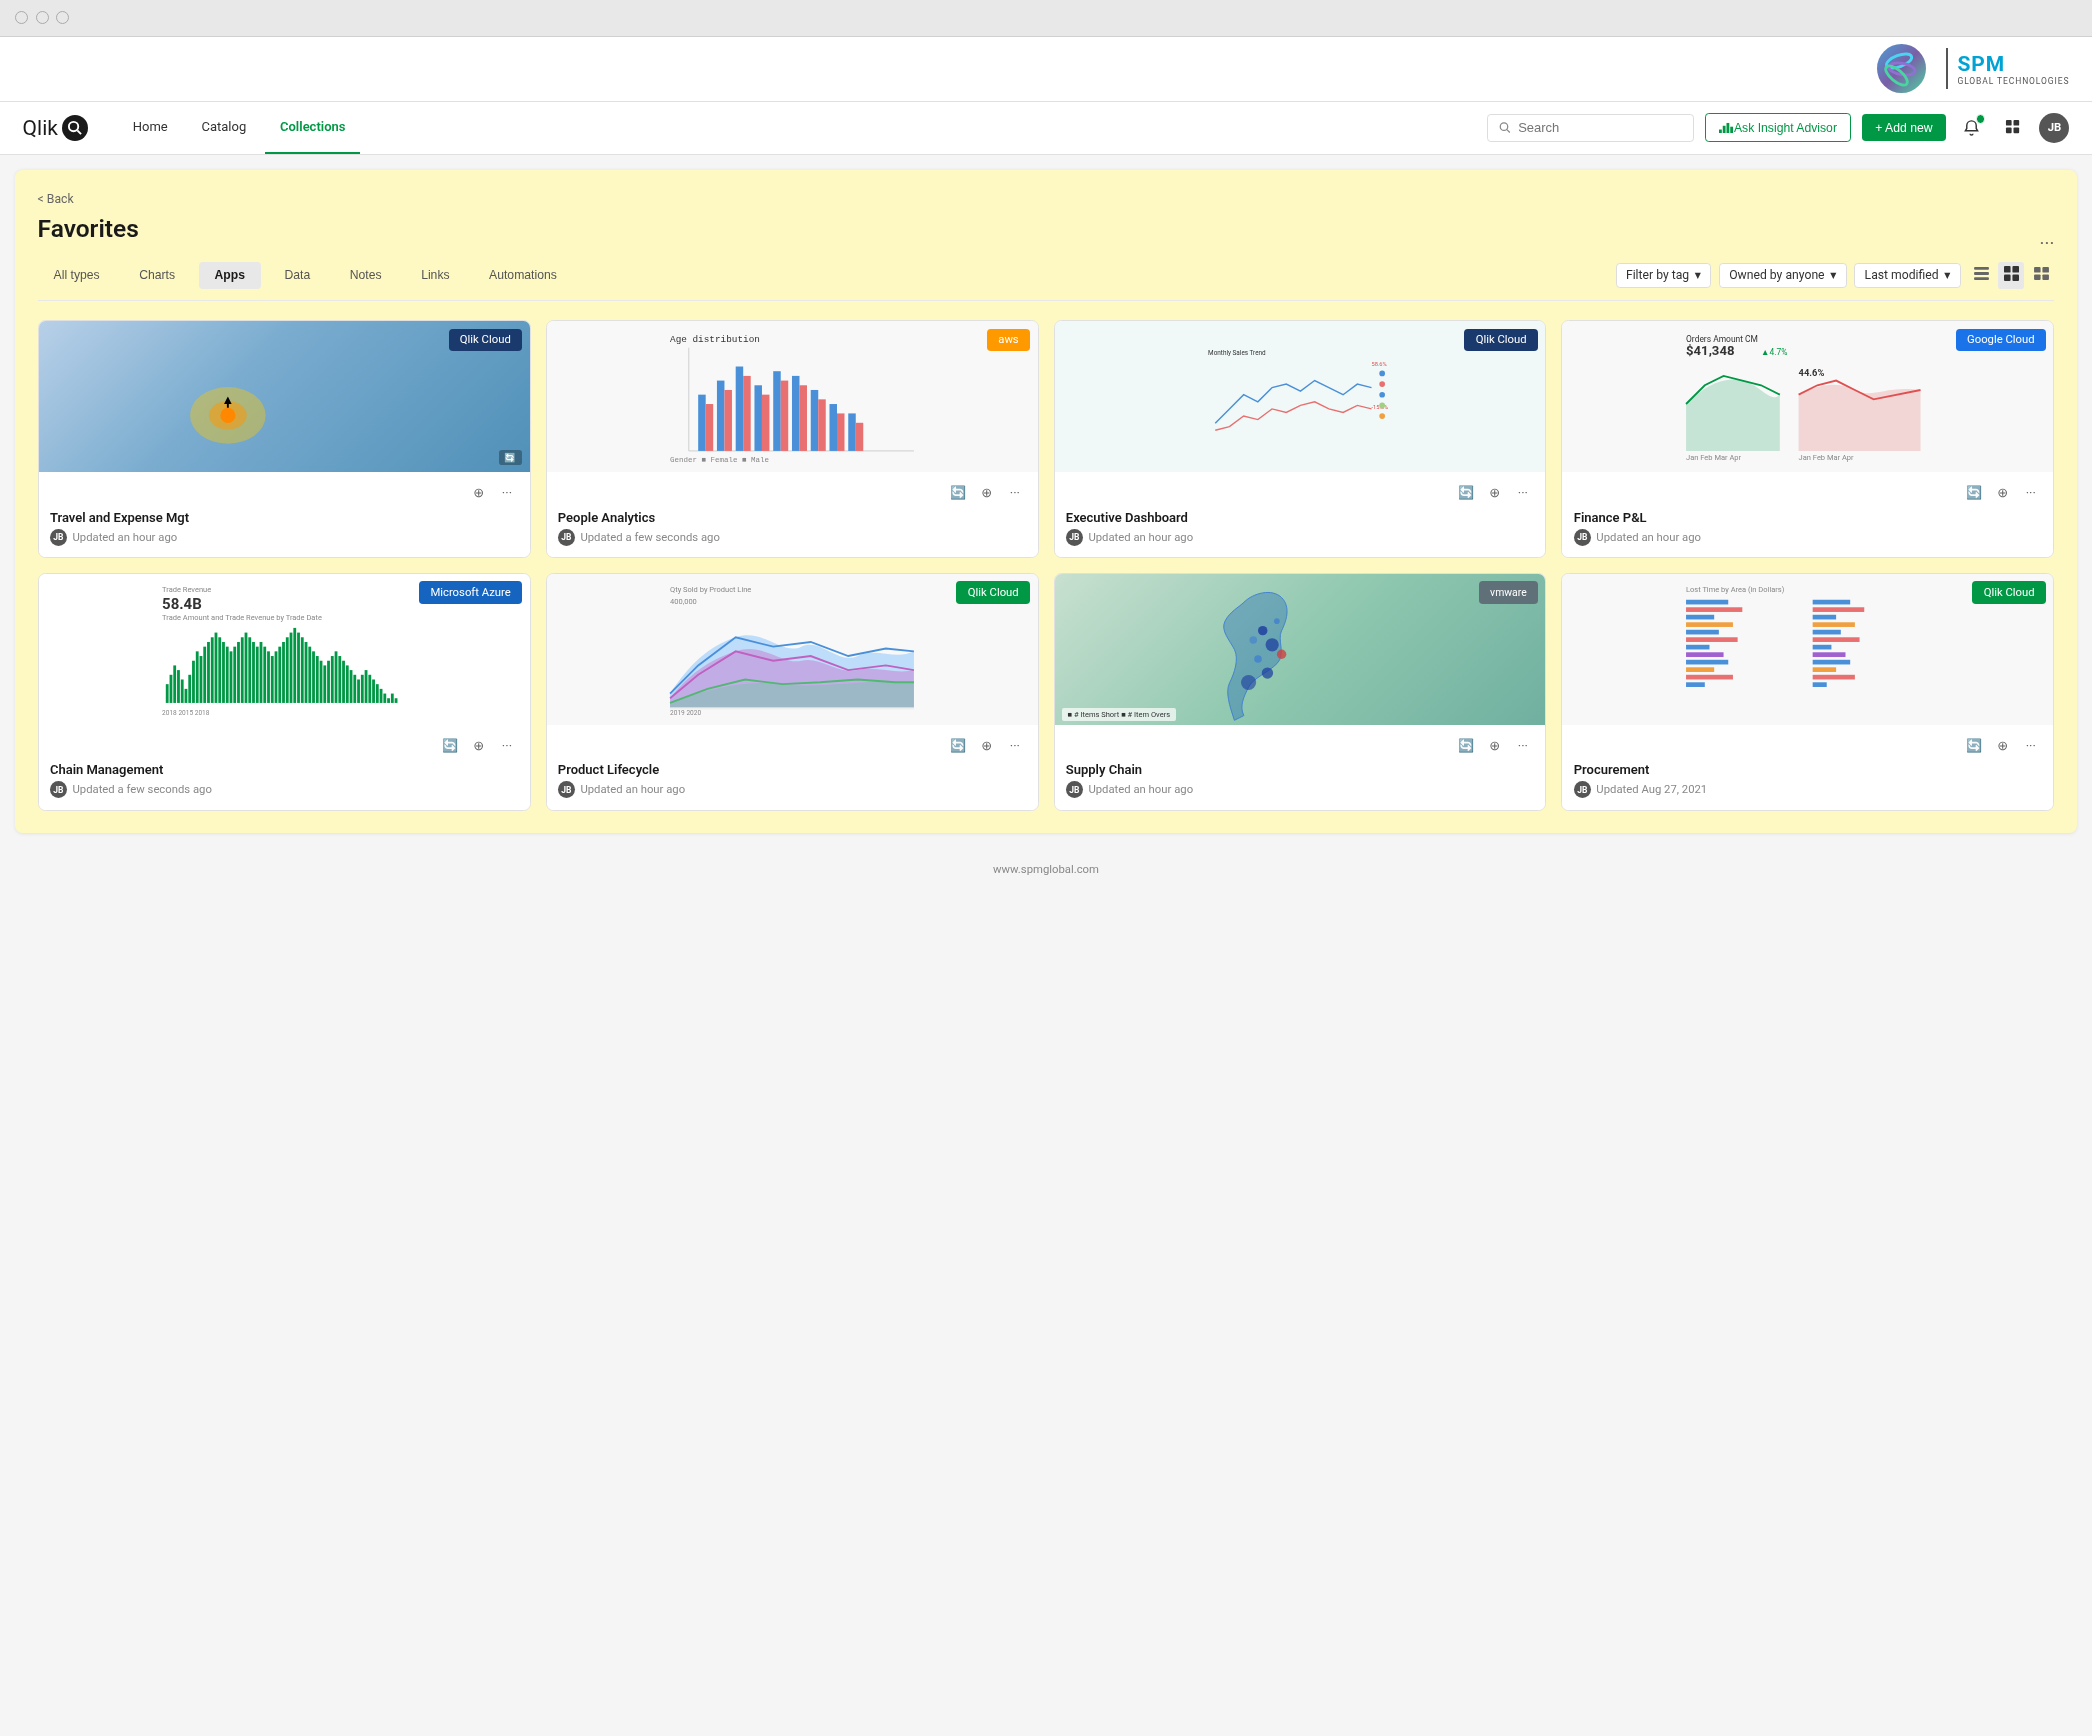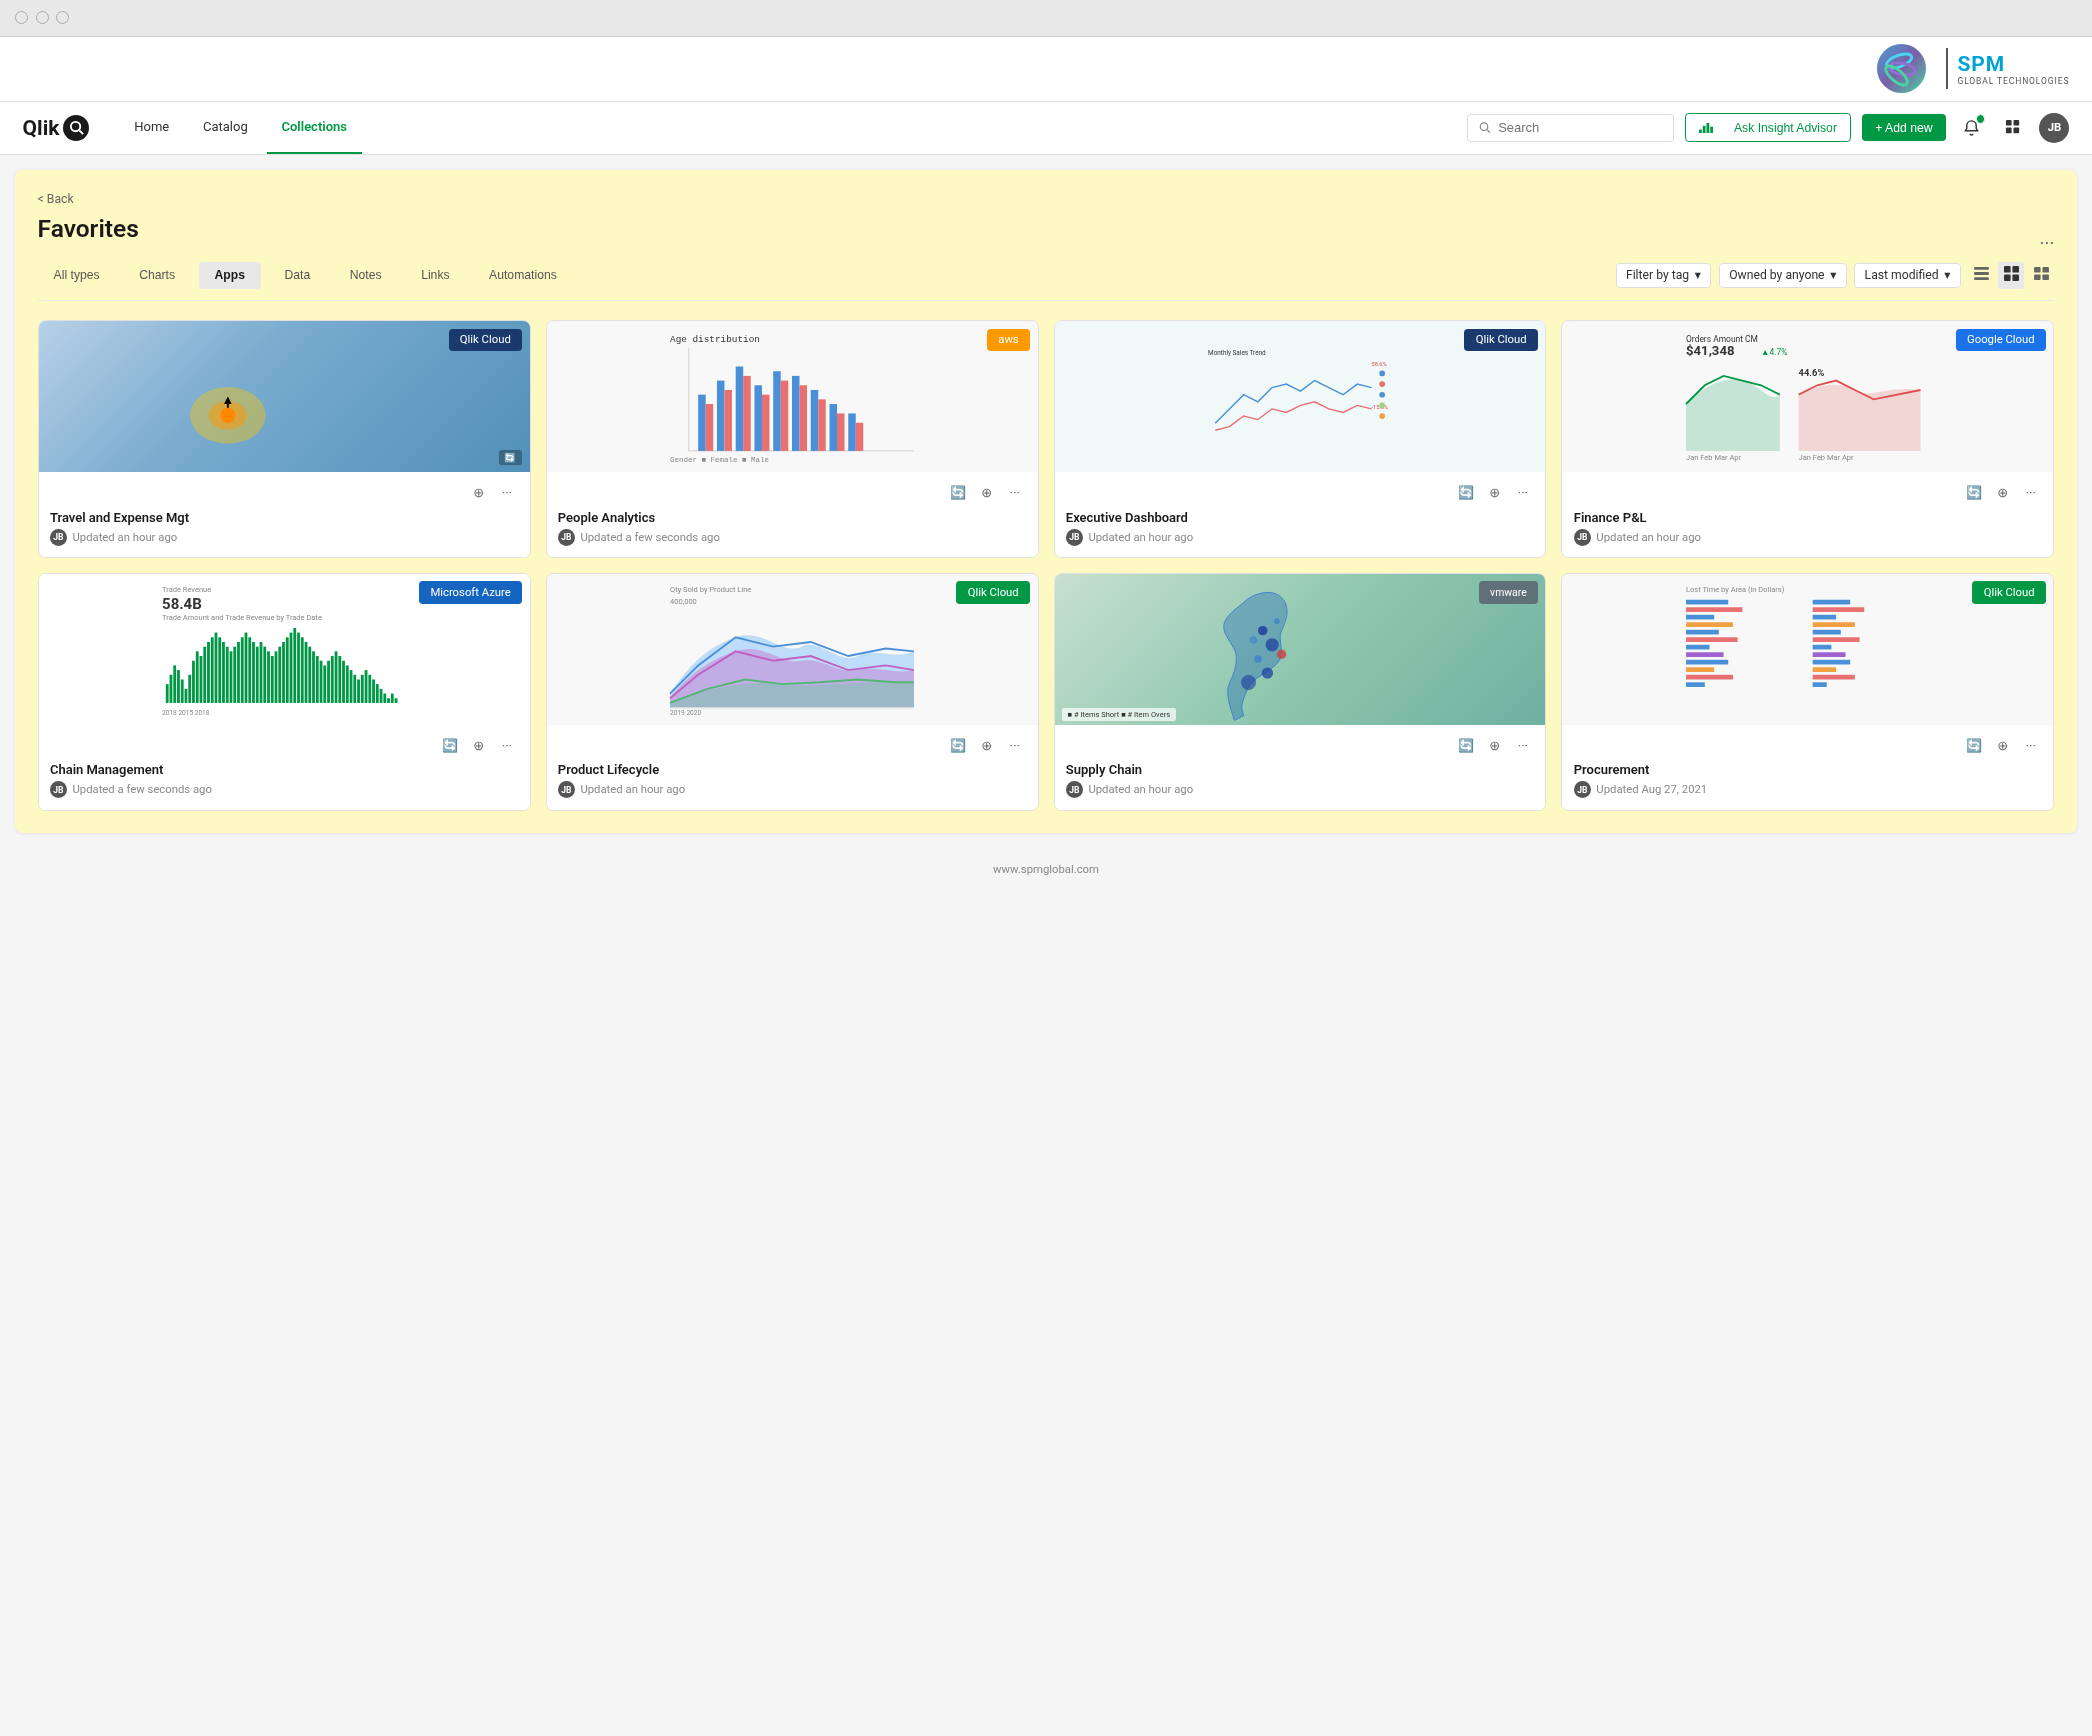--- a/index.html
+++ b/index.html
@@ -83,21 +83,21 @@
       border: 0.9px solid #ddd; border-radius: 3.8px;
       padding: 5.6px 11.3px; gap: 7.5px; width: 207px;
       background: #fff;
     }
     .search-box input {
       border: none; outline: none; font-size: 13px; color: #666; width: 100%;
     }
     .insight-btn {
       border: 1.4px solid #009845; color: #009845; background: #fff;
       padding: 6.6px 13px; border-radius: 3.8px; font-size: 12.2px;
-      cursor: pointer; display: flex; align-items: center; gap: 20px; white-space: nowrap;
+      cursor: pointer; display: flex; align-items: center; gap: 0; white-space: nowrap;
     }
     .add-btn {
       background: #009845; color: #fff;
       padding: 6.6px 13px; border-radius: 3.8px; font-size: 12.2px;
       cursor: pointer; display: flex; align-items: center; gap: 5.6px; border: none; white-space: nowrap;
     }
     .icon-btn {
       width: 30px; height: 30px; display: flex; align-items: center; justify-content: center;
       cursor: pointer; border-radius: 3.8px; position: relative;
     }
@@ -230,21 +230,21 @@
           <span class="spm-text">SPM</span>
           <span class="spm-sub">GLOBAL TECHNOLOGIES</span>
         </div>
       </div>
     </div>
   </div>
 </div>
 
 <nav class="navbar">
   <div class="qlik-logo">
-    <span style="font-size:21px;font-weight:700;color:#1a1a1a;">Qlik</span>
+    <span style="font-size:21px;font-weight:400;color:#1a1a1a;">Qlik</span>
     <div class="qlik-icon">
       <svg width="15" height="15" viewBox="0 0 16 16">
           <circle cx="7" cy="7" r="5" stroke="white" stroke-width="2" fill="none"></circle>
           <line x1="11" y1="11" x2="15" y2="15" stroke="white" stroke-width="2"></line>
         </svg>
     </div>
   </div>
 
   <div class="nav-links">
     <a class="nav-link">Home</a>

